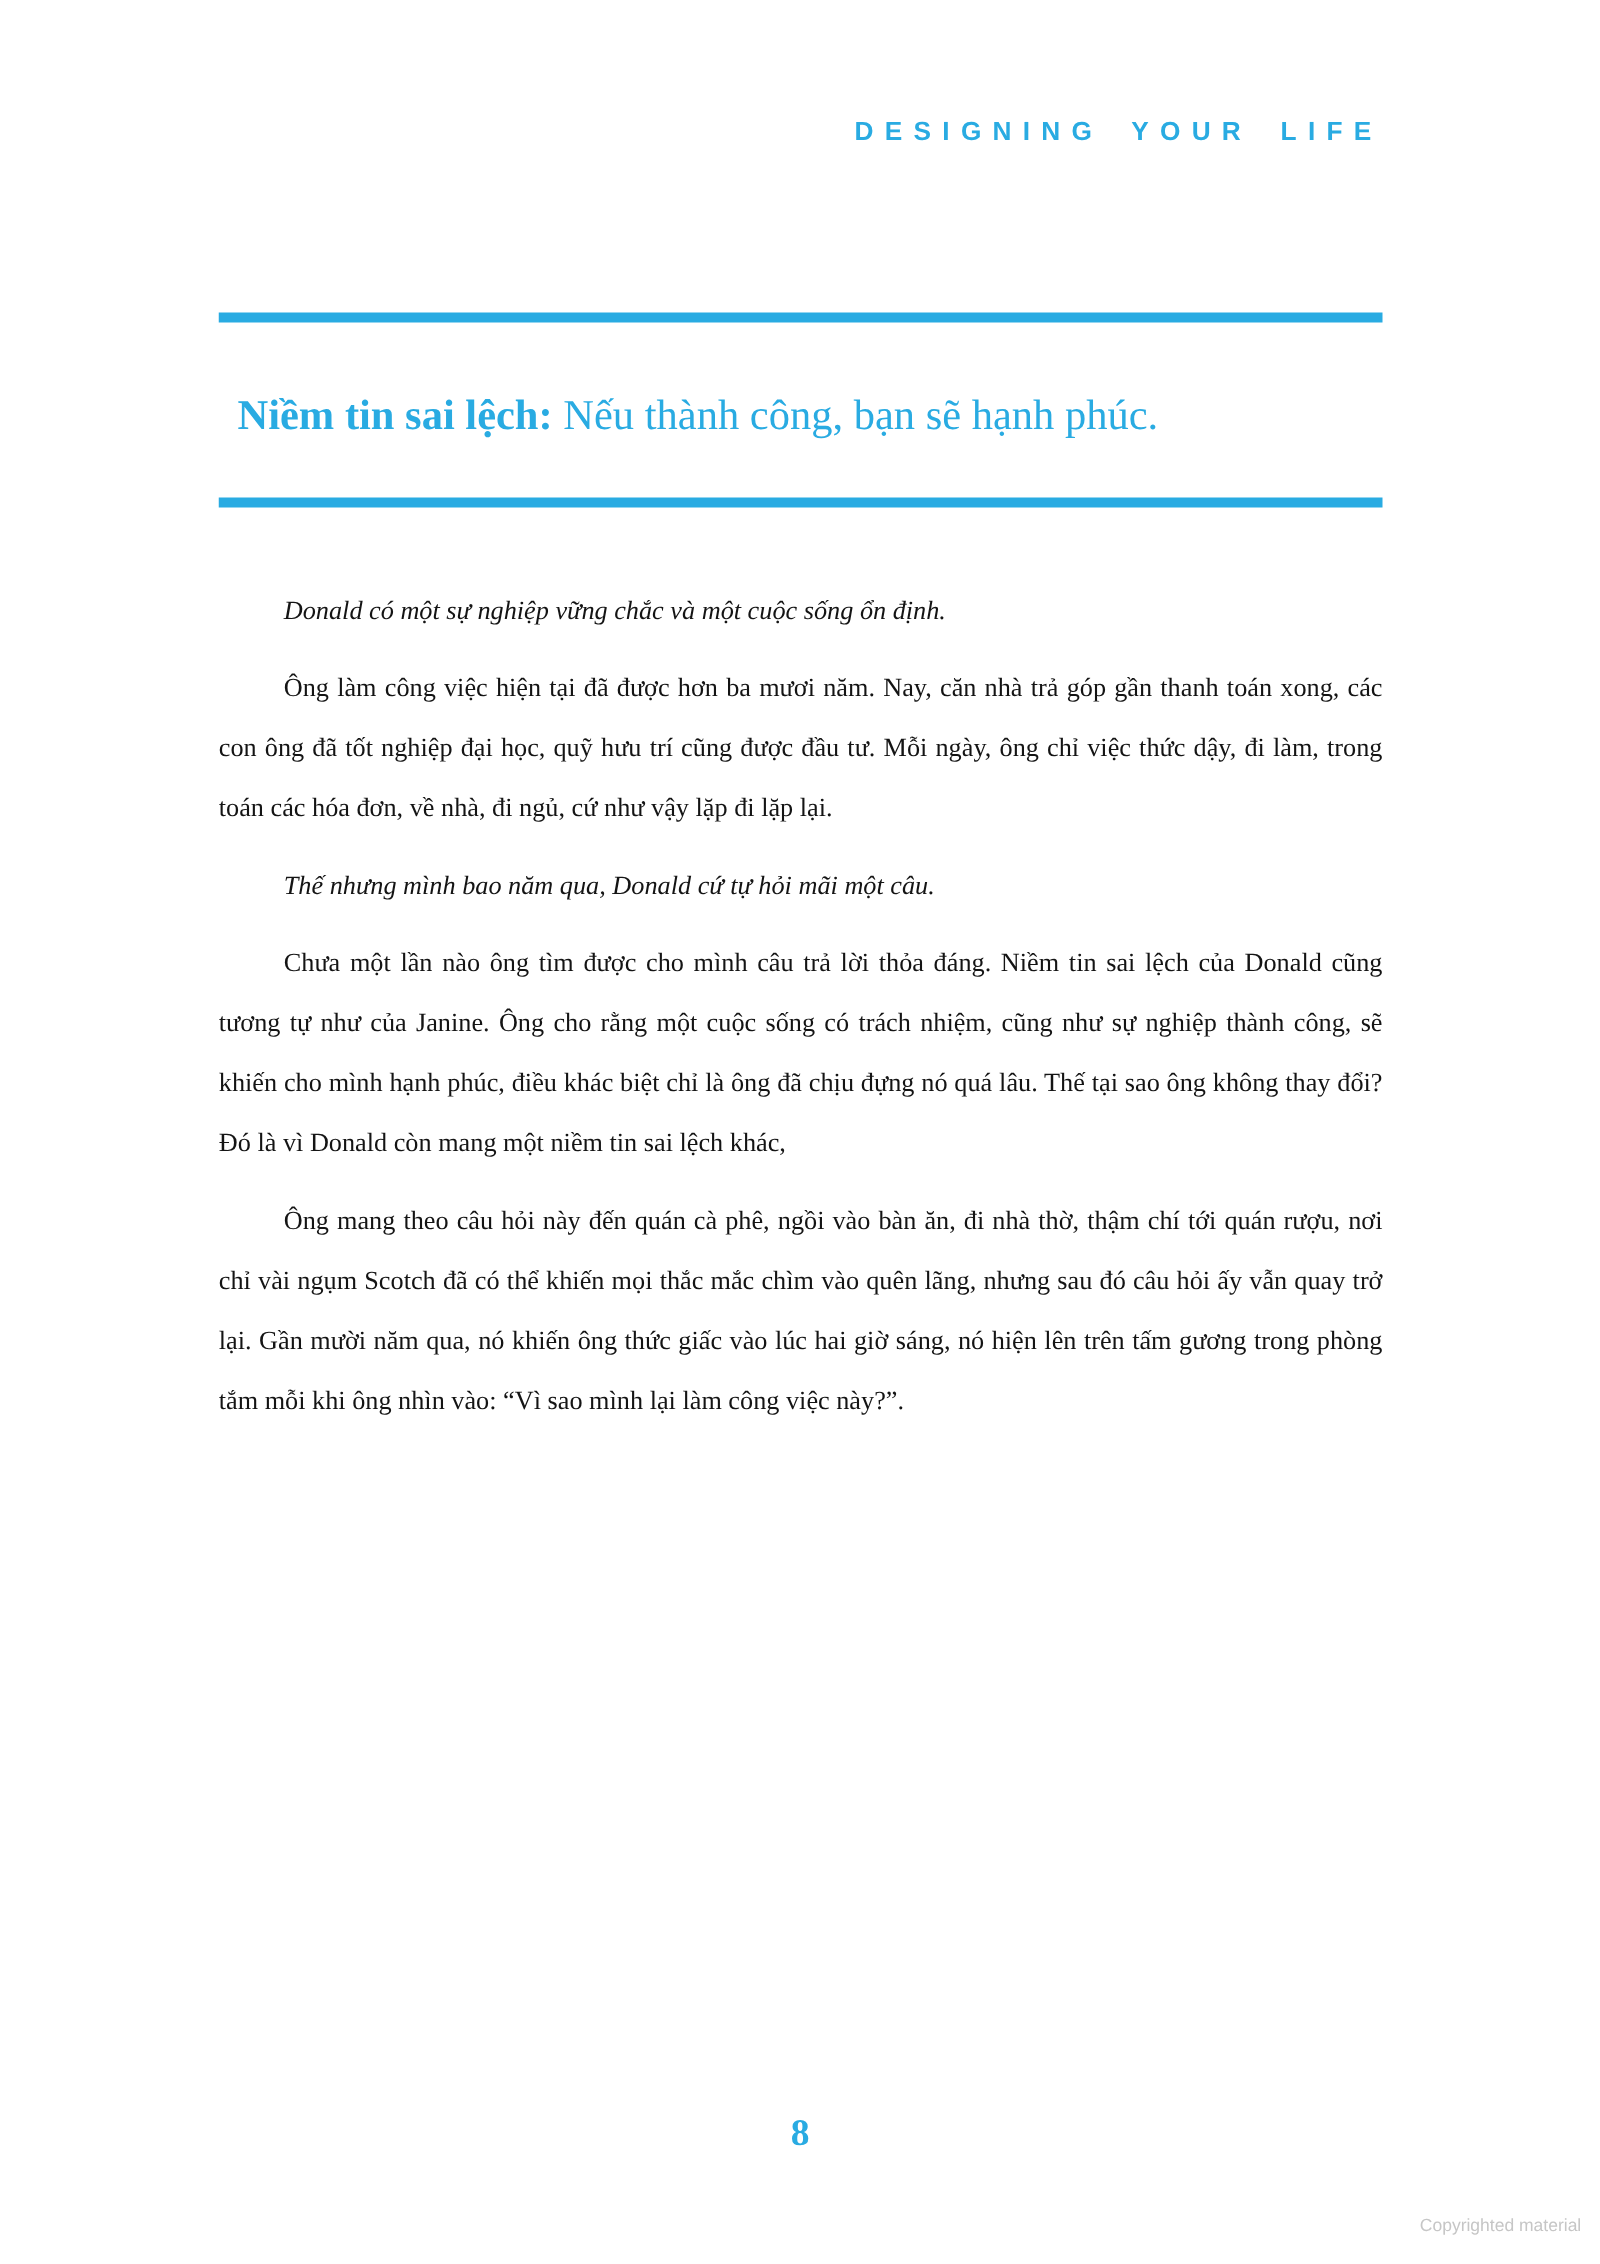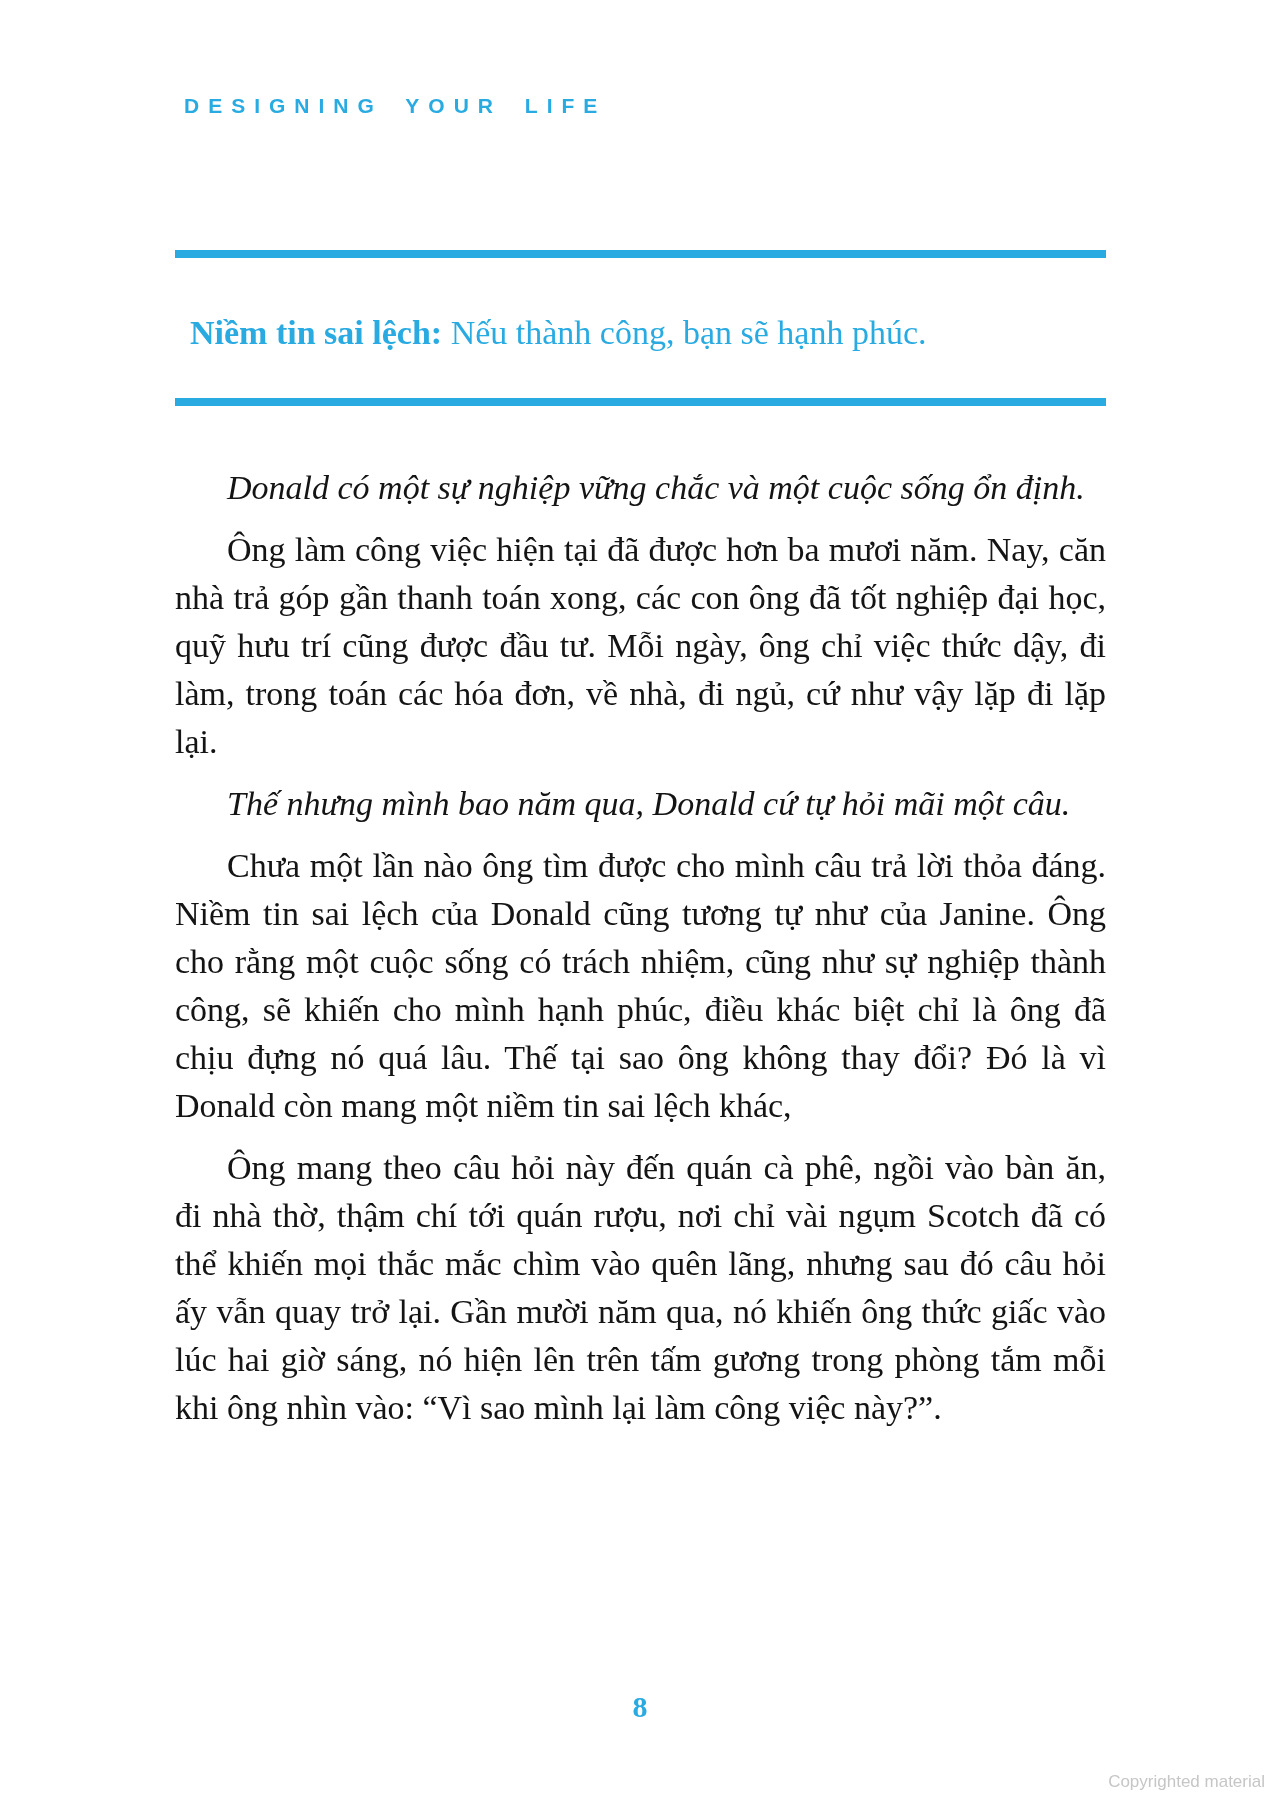--- a/index.html
+++ b/index.html
@@ -12,21 +12,21 @@
     overflow:hidden;
   }
   .column {
     position:absolute;
     left:175px; top:0;
     width:931px;
   }
   .running-header {
     margin-top:94px;
     height:26px;
-    text-align:left;
+    text-align:right;
     font-family:"Liberation Sans","DejaVu Sans",sans-serif;
     font-weight:700;
     font-size:21px;
     letter-spacing:9px;
     padding-left:9px;
     word-spacing:8px;
     color:#29abe2;
   }
   .rule {
     height:8px;
@@ -36,21 +36,21 @@
   .callout {
     padding:34px 0 24px 0;
     color:#29abe2;
     font-size:34px;
     line-height:52px;
   }
   .callout p { margin:15px; }
   .callout .label { font-weight:700; }
   .body-text { margin-top:58px; }
   .body-text p {
-    font-size:34px;
+    font-size:21px;
     line-height:48px;
     text-align:justify;
     text-indent:52px;
     margin-bottom:14px;
     color:#141414;
   }
   .body-text p.italic { font-style:italic; text-align:left; }
   .page-number {
     position:absolute;
     top:1690px; left:0;
@@ -58,21 +58,21 @@
     text-align:center;
     font-size:30px;
     font-weight:700;
     color:#29abe2;
     font-family:"Liberation Serif","DejaVu Serif",serif;
   }
   .watermark {
     position:absolute;
     top:1772px; right:15px;
     font-family:"Liberation Sans","DejaVu Sans",sans-serif;
-    font-size:17px;
+    font-size:14px;
     color:#c6c6c6;
   }
 </style>
 </head>
 <body>
 
 <div class="column">
 
   <div class="running-header">DESIGNING YOUR LIFE</div>
 

